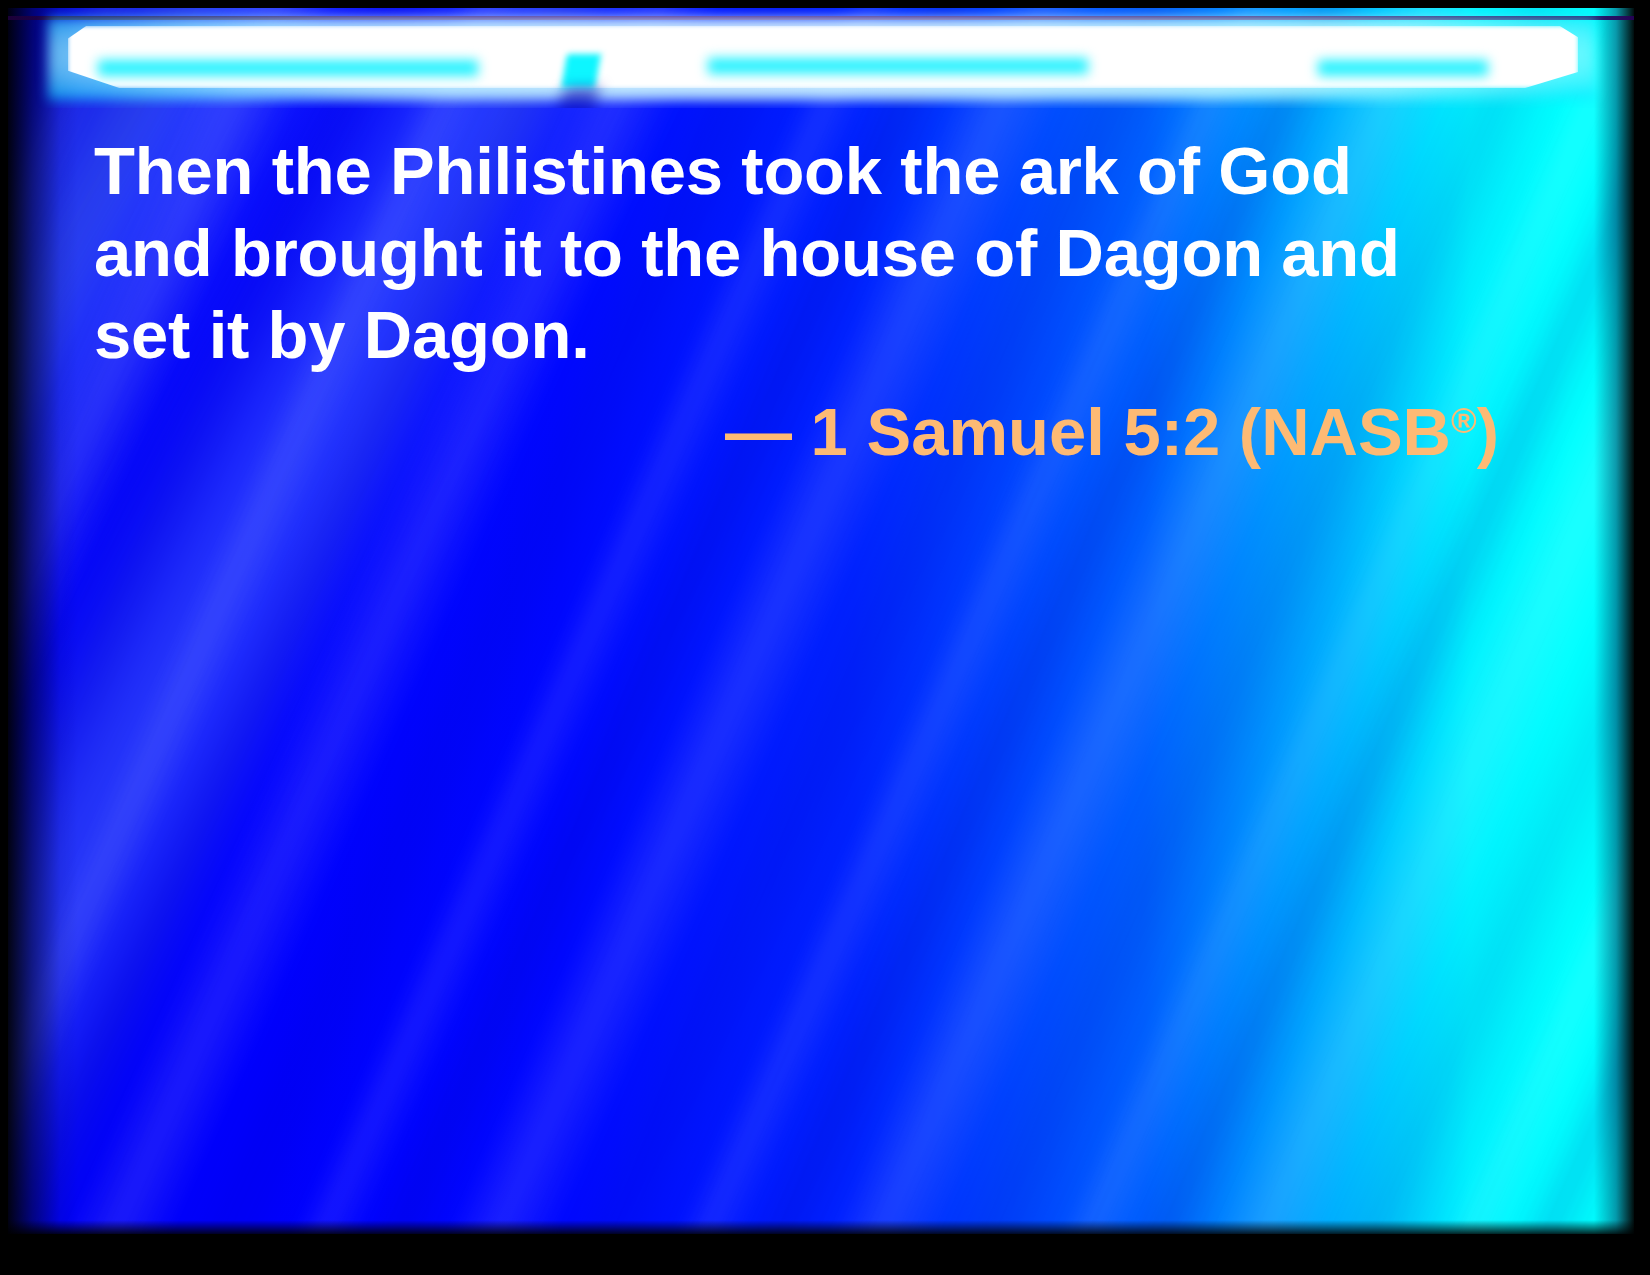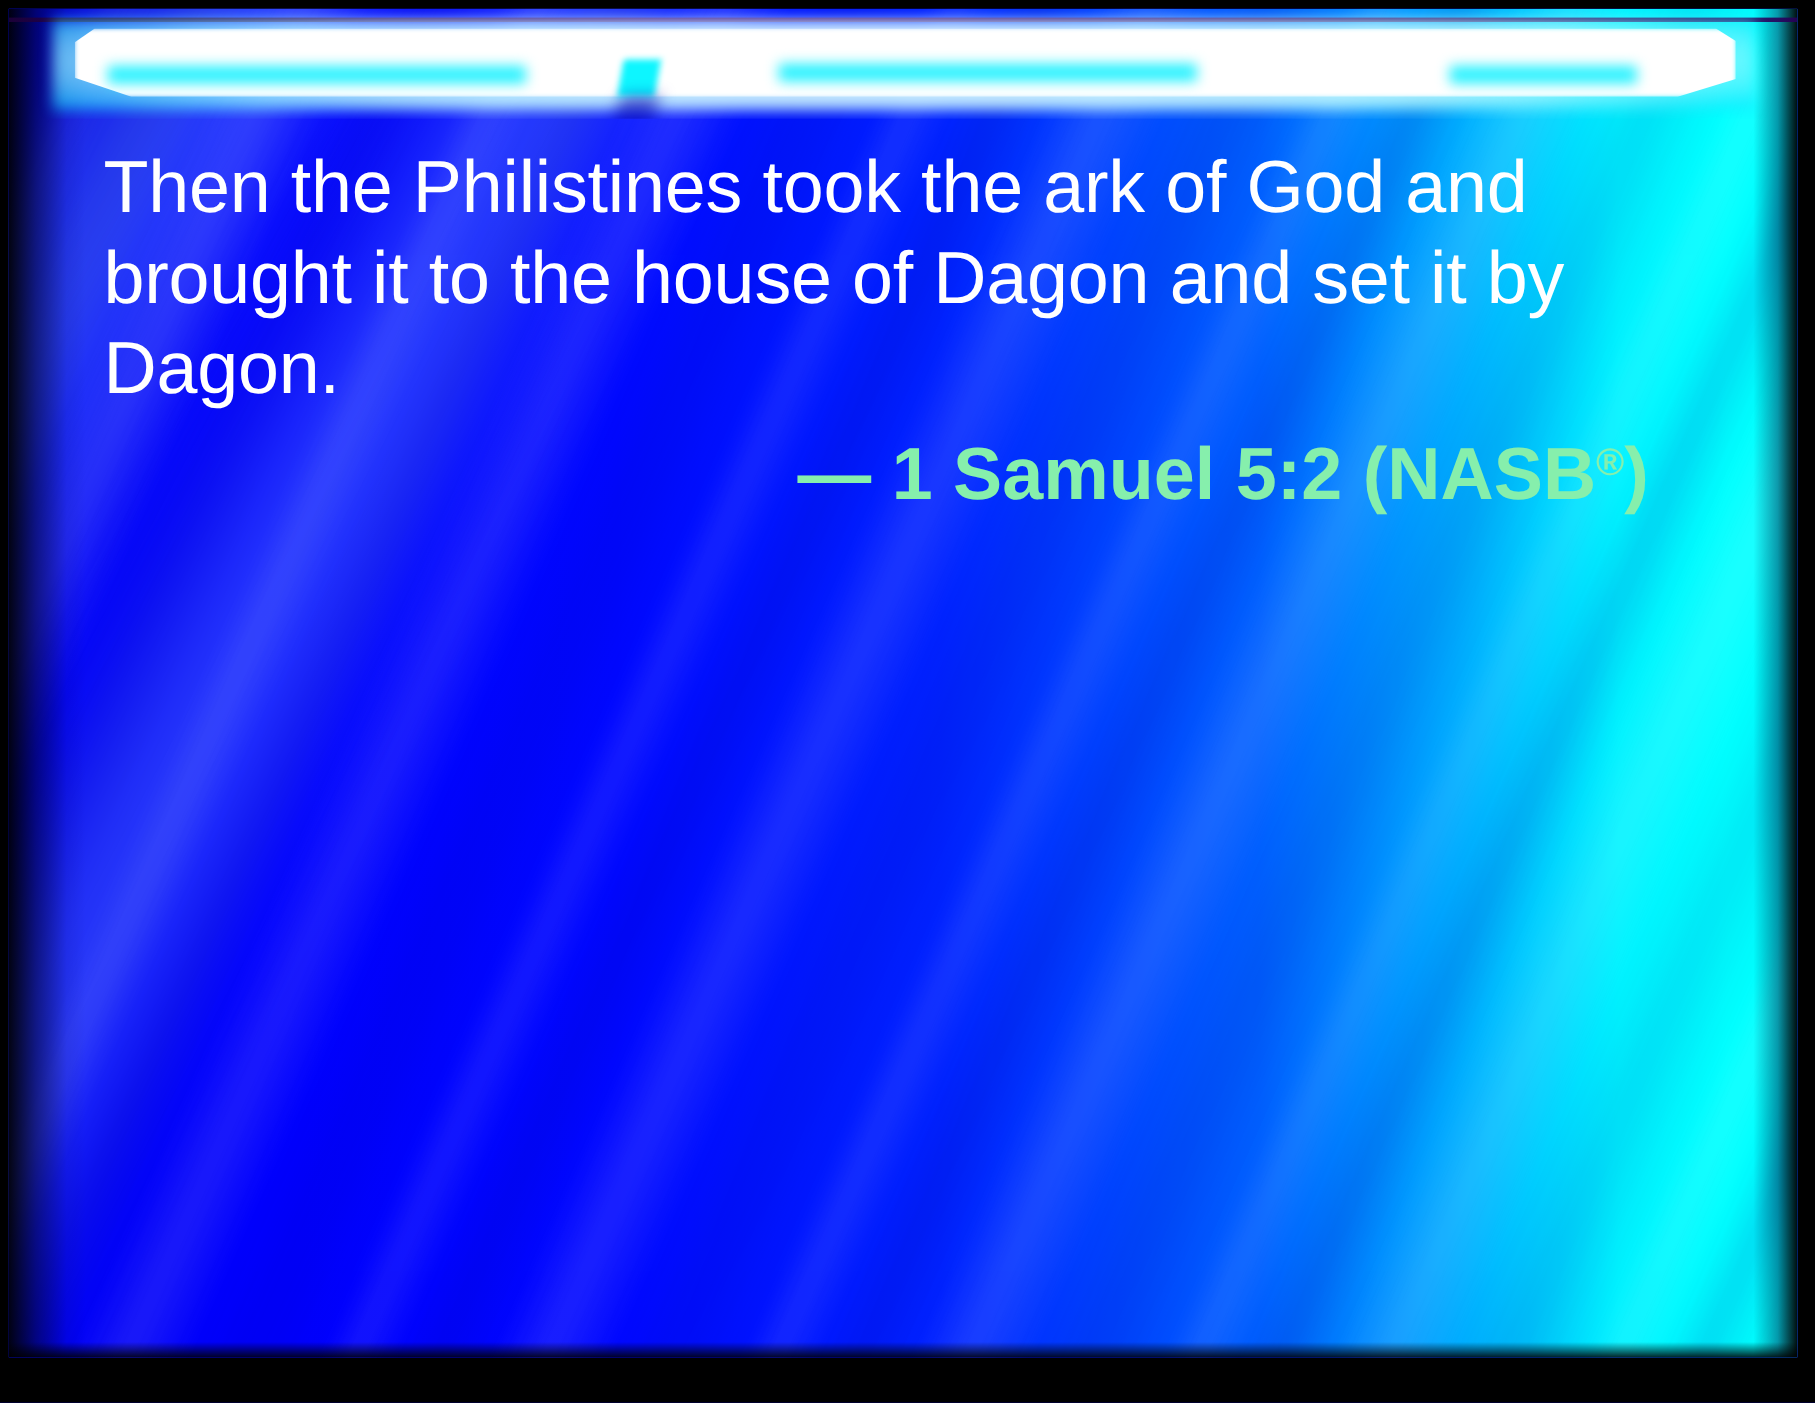--- a/index.html
+++ b/index.html
@@ -233,37 +233,37 @@
       rgba(60,0,120,0.85) 35%,
       rgba(40,0,90,0.9) 100%);
   }
 
   
   .verse {
     position: absolute;
     left: 86px;
     top: 122px;
     width: 1390px;
-    font-weight: normal;
+    font-weight: bold;
     font-stretch: condensed;
     color: #ffffff;
     font-size: 67px;
     line-height: 82px;
     letter-spacing: -0.2px;
     white-space: pre-wrap;
   }
   .attrib {
     position: absolute;
     left: 86px;
     top: 372px;
     width: 1405px;
     text-align: right;
     font-weight: bold;
     font-stretch: condensed;
-    color: #86efac;
+    color: #fdba74;
     font-size: 67px;
     line-height: 82px;
     white-space: nowrap;
   }
   .attrib .reg {
     font-size: 0.52em;
     vertical-align: 0.62em;
     letter-spacing: 0;
   }
 </style>

